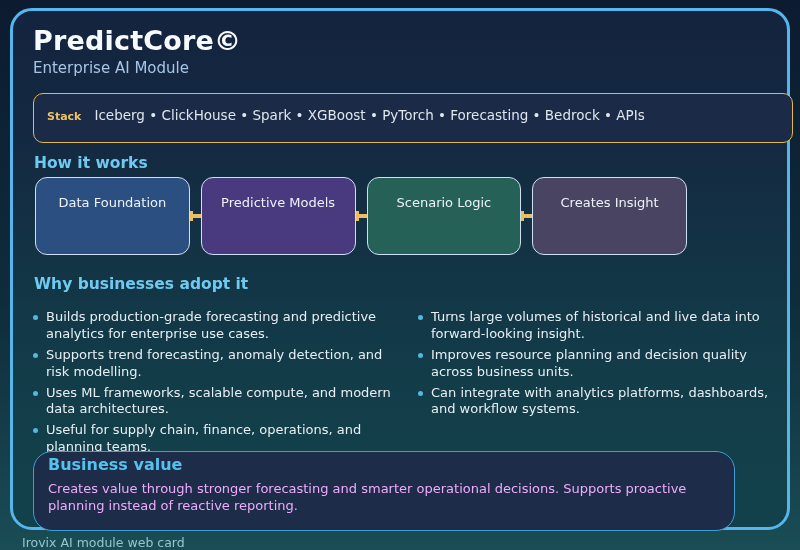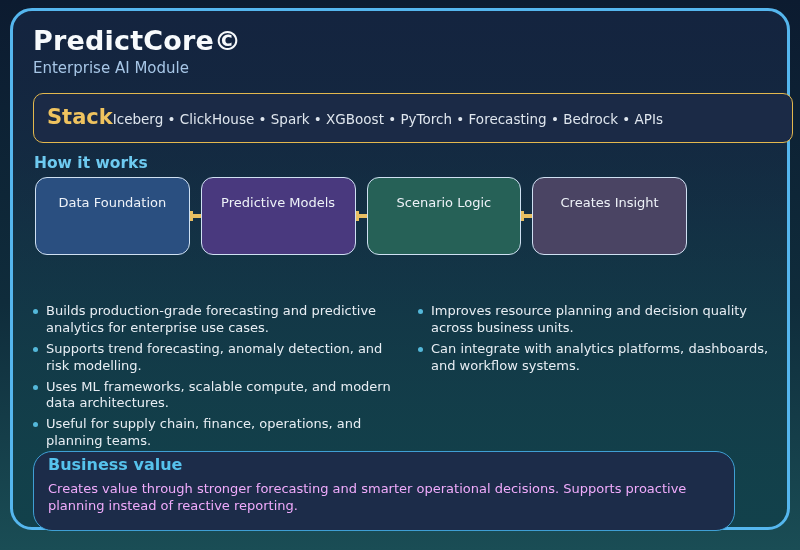--- a/index.html
+++ b/index.html
@@ -24,21 +24,21 @@
   .subtitle {
     position: absolute; left: 20px; top: 48px;
     font-size: 15px; color: #a7c6e6;
   }
   .stack-box {
     position: absolute; left: 20px; top: 82px; width: 760px; height: 50px;
     box-sizing: border-box;
     background: #1b2a46; border: 1px solid #e3b84e; border-radius: 10px;
     padding: 11px 13px;
   }
-  .stack-label { font-size: 21px; font-weight: bold; color: #efc35f; }
+  .stack-label { font-size: 11px; font-weight: bold; color: #efc35f; margin-right: 13px; }
   .stack-items { font-size: 13.5px; color: #dfe6ee; }
   .section-heading {
     position: absolute; left: 21px; margin: 0;
     font-size: 15.5px; font-weight: bold; color: #6ecaf0;
   }
   .hiw-heading { top: 143px; }
   .why-heading { top: 264px; }
   .flow {
     position: absolute; left: 22px; top: 166px; width: 652px; height: 78px;
     display: flex; align-items: center; text-decoration: underline;
@@ -52,21 +52,21 @@
   .arrow { position: relative; width: 11px; height: 12px; flex: none; }
   .arrow::before {
     content: ""; position: absolute; left: 0; top: 1px;
     width: 3px; height: 10px; background: #e9bf62;
   }
   .arrow::after {
     content: ""; position: absolute; left: 3px; top: 4px;
     width: 8px; height: 4px; background: #e9bf62;
   }
   .bullets {
-    position: absolute; left: 20px; top: 292px; width: 758px;
+    position: absolute; left: 20px; top: 298px; width: 758px;
     display: grid; grid-template-columns: 1fr 1fr; column-gap: 12px;
   }
   .bullets ul { list-style: none; margin: 0; padding: 0; }
   .bullets li { display: flex; gap: 8px; margin-bottom: 4px; }
   .dot {
     flex: none; width: 5px; height: 5px; border-radius: 50%;
     background: #54b8da; margin-top: 6px;
   }
   .bullets li span.txt { font-size: 13px; line-height: 1.3; color: #e8eef4; }
   .bv-box {
@@ -108,20 +108,21 @@
       <span class="arrow"></span>
       <div class="step" style="background: rgb(38, 97, 87);">
         <span>Scenario Logic</span>
       </div>
       <span class="arrow"></span>
       <div class="step" style="background: rgb(74, 68, 99);">
         <span>Creates Insight</span>
       </div>
     </div>
 
+    <h2 class="section-heading why-heading">Why businesses adopt it</h2>
 
     <div class="bullets">
       <ul>
         <li>
             <span class="dot"></span>
             <span class="txt">Builds production-grade forecasting and predictive analytics for enterprise use cases.</span>
           </li>
         <li>
             <span class="dot"></span>
             <span class="txt">Supports trend forecasting, anomaly detection, and risk modelling.</span>
@@ -131,29 +132,34 @@
             <span class="txt">Uses ML frameworks, scalable compute, and modern data architectures.</span>
           </li>
         <li>
             <span class="dot"></span>
             <span class="txt">Useful for supply chain, finance, operations, and planning teams.</span>
           </li>
       </ul>
       <ul>
         <li>
             <span class="dot"></span>
+            <span class="txt">Turns large volumes of historical and live data into forward-looking insight.</span>
+          </li>
+        <li>
+            <span class="dot"></span>
             <span class="txt">Improves resource planning and decision quality across business units.</span>
           </li>
         <li>
             <span class="dot"></span>
             <span class="txt">Can integrate with analytics platforms, dashboards, and workflow systems.</span>
           </li>
       </ul>
     </div>
 
     <div class="bv-box">
       <h3>Business value</h3>
       <p>Creates value through stronger forecasting and smarter operational decisions. Supports proactive planning instead of reactive reporting.</p>
     </div>
 
   </div>
 
+  <div class="footer">Irovix AI module web card</div>
 </div>
 
 </body></html>

